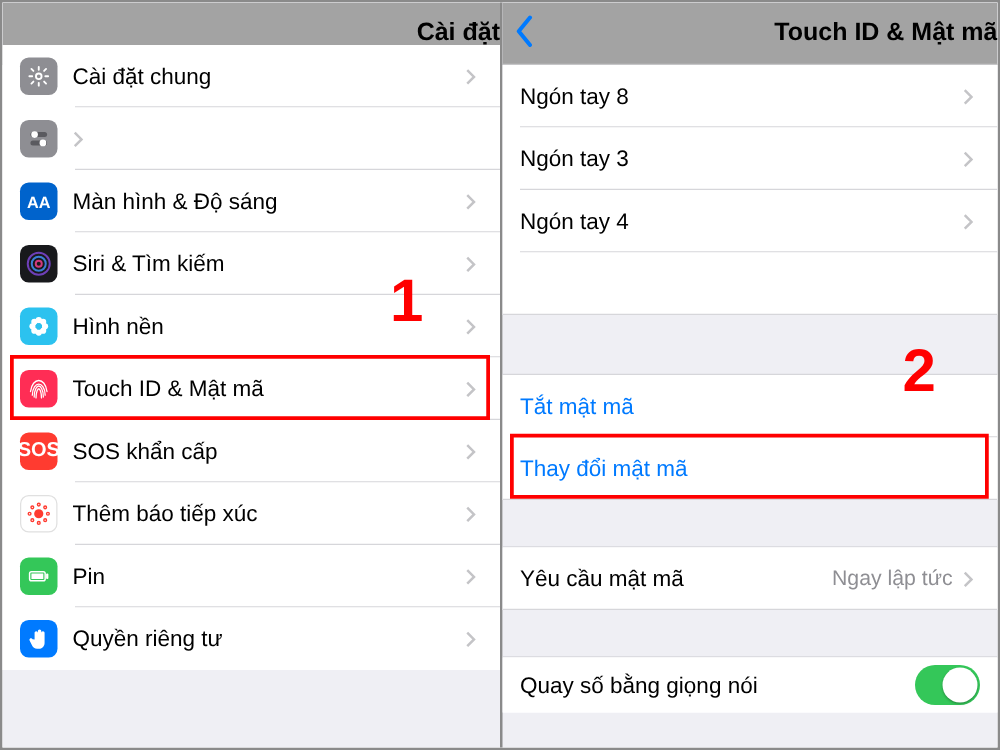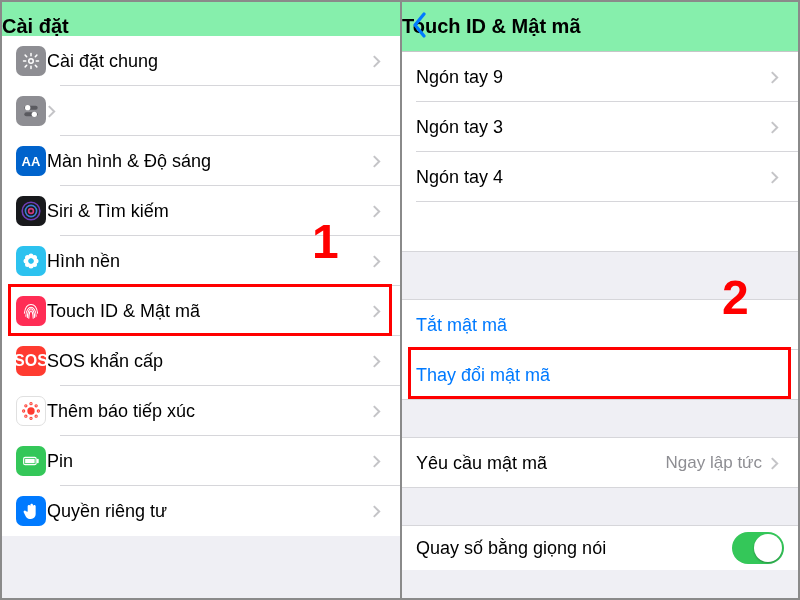--- a/index.html
+++ b/index.html
@@ -1,33 +1,33 @@
 <!DOCTYPE html>
 <html><head>
 <meta charset="utf-8">
 <style>
   * { box-sizing: border-box; margin: 0; padding: 0; }
   html, body { width: 800px; height: 600px; font-family: -apple-system, "Helvetica Neue", Arial, sans-serif; background: #fff; overflow: hidden; }
   .frame { width: 800px; height: 600px; border: 2px solid #8a8a8a; position: relative; display: flex; }
   .pane { width: 50%; height: 100%; overflow: hidden; background: #efeff4; position: relative; }
   .pane + .pane { border-left: 2px solid #8a8a8a; }
   
-  .nav { height: 50px; background: #86efac; border-bottom: 1px solid #c6c6c8; display: flex; align-items: center; justify-content: flex-start; position: relative; }
+  .nav { height: 50px; background: #a3a3a3; border-bottom: 1px solid #c6c6c8; display: flex; align-items: center; justify-content: flex-end; position: relative; }
   .nav-title { font-size: 20px; font-weight: 600; color: #000; }
   .back { position: absolute; left: 10px; top: 10px; width: 22px; height: 30px; }
   .back svg { width: 16px; height: 26px; }
   
   .group { background: #fff; }
   .sep { height: 34px; background: #efeff4; border-top: 1px solid #d6d6da; border-bottom: 1px solid #d6d6da; }
   .row { display: flex; align-items: center; height: 50px; padding: 0 14px 0 14px; position: relative; background: #fff; }
   .row + .row::before, .row:first-child::before { content:""; }
   .hair { position: absolute; left: 58px; right: 0; bottom: 0; height: 1px; background: #d6d6da; }
   .hair.full { left: 14px; }
   .hair.edge { left: 0; }
-  .icon { width: 30px; height: 30px; border-radius: 7px; margin-right: 1px; flex: 0 0 30px; display: flex; align-items: center; justify-content: center; color: #fff; font-size: 14px; font-weight: 600; }
+  .icon { width: 30px; height: 30px; border-radius: 7px; margin-right: 12px; flex: 0 0 30px; display: flex; align-items: center; justify-content: center; color: #fff; font-size: 14px; font-weight: 600; }
   .label { flex: 1; font-size: 18px; color: #000; white-space: nowrap; overflow: hidden; }
   .chev { flex: 0 0 14px; }
   .chev svg { width: 9px; height: 15px; display: block; }
   .chev path { stroke: #c4c4c7; stroke-width: 2.2; fill: none; }
   .link .label { color: #007aff; }
   .detail { color: #8e8e93; font-size: 17px; margin-right: 8px; text-align: right; }
   
   .ic-general { background:#8e8e93; }
   .ic-control { background:#8e8e93; }
   .ic-display { background:#0063cc; font-size:13px;}
@@ -245,21 +245,21 @@
       <div class="back">
         <svg viewBox="0 0 16 26">
             <path d="M12 2L3 13l9 11" fill="none" stroke="#007aff" stroke-width="3.2" stroke-linecap="round" stroke-linejoin="round"></path>
           </svg>
       </div>
       <div class="nav-title">Touch ID &amp; Mật mã</div>
     </div>
 
     <div class="group">
       <div class="row">
-        <div class="label">Ngón tay 9</div>
+        <div class="label">Ngón tay 8</div>
         <div class="chev">
             <svg viewBox="0 0 10 16">
               <path d="M2 2l6 6-6 6"></path>
             </svg>
           </div>
         <div class="hair full"></div>
       </div>
       <div class="row">
         <div class="label">Ngón tay 3</div>
         <div class="chev">

